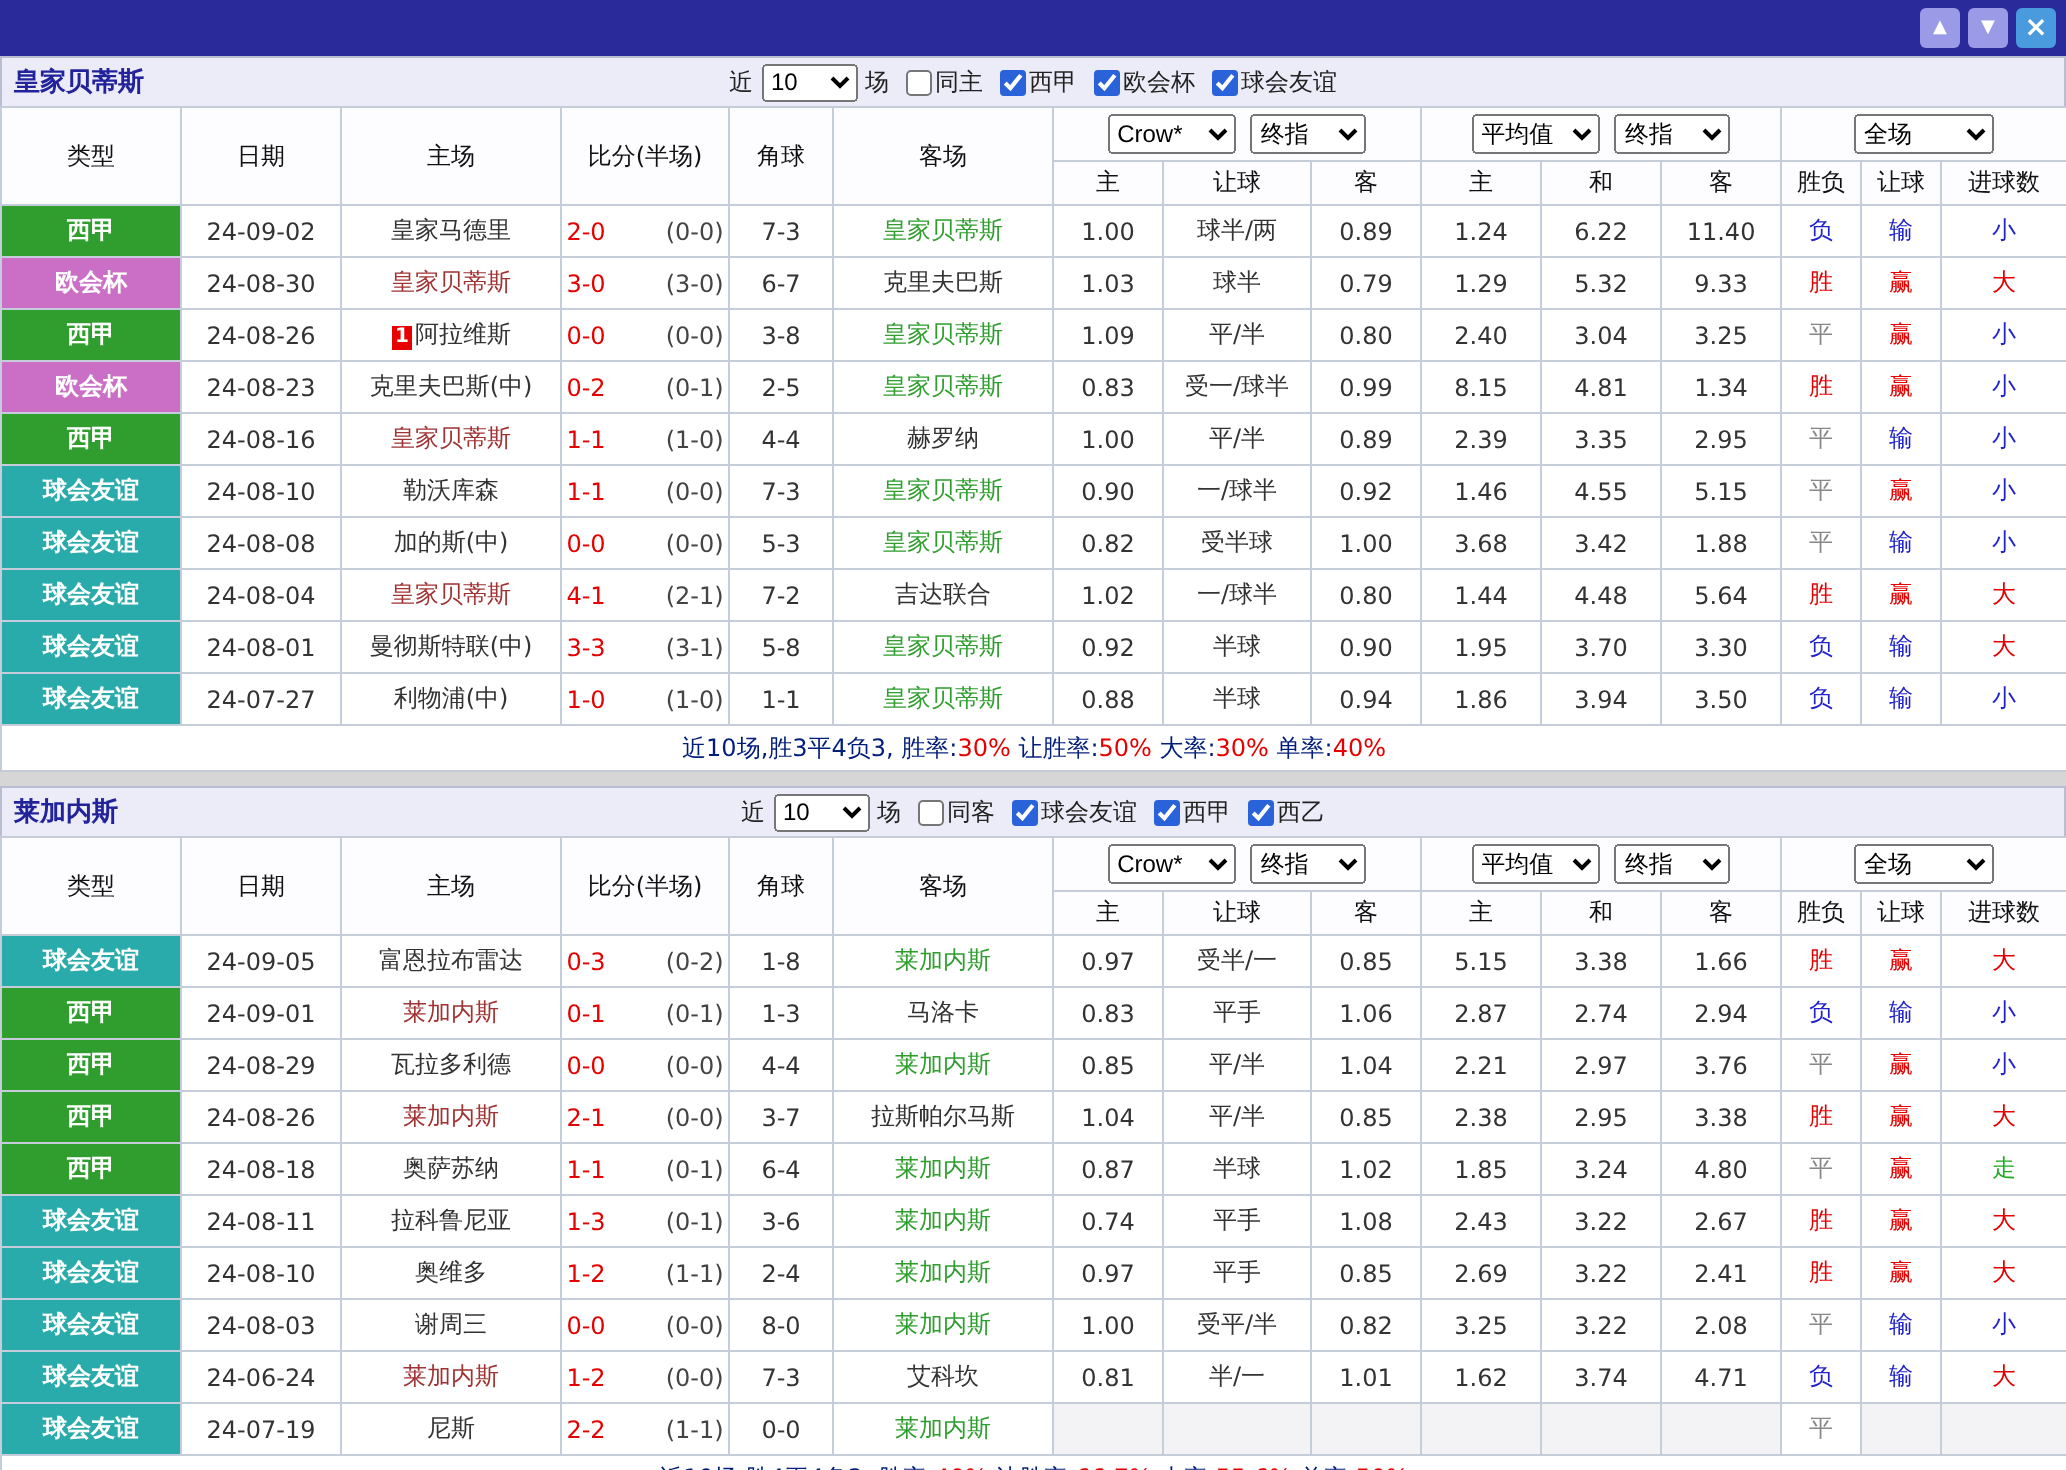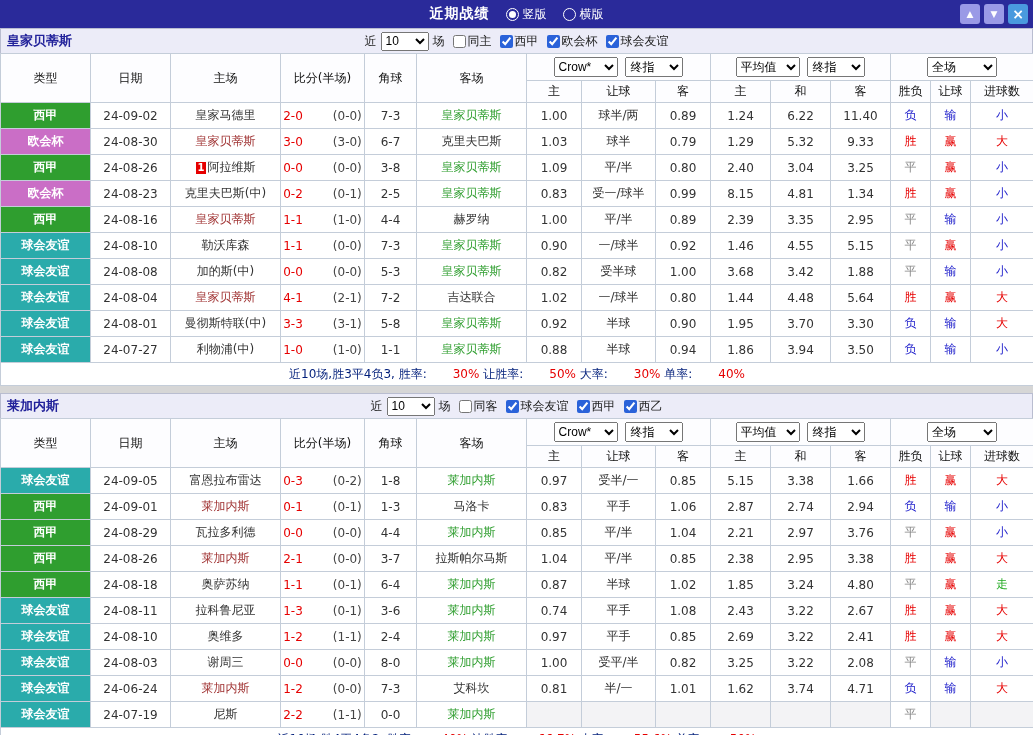--- a/index.html
+++ b/index.html
@@ -39,37 +39,26 @@
   .stage-select{width:58px;}
   .scope-select{width:70px;}
   tbody td{height:25px;font-size:12px;color:#333;background:#fff;}
   td.type{color:#fff;font-weight:bold;}
   .score{color:#e60000;}
   .half{color:#444;padding-left:30px;}
   .redcard{display:inline-block;background:#e60000;color:#fff;font-size:10px;line-height:12px;padding:0 2px;margin-right:1px;font-weight:bold;}
   td.empty{background:#f3f3f5;}
   tfoot td{height:22px;background:#fff;font-size:12px;}
   .sum-label{color:#001e7a;}
-  .sum-value{color:#e60000;margin-left:26px;}
+  .sum-value{color:#e60000;}
 </style>
 </head>
 <body>
 
 <div class="topbar">
-  <div class="topbar-group">
-    <span class="page-title">近期战绩</span>
-    <span class="radio-opt">
-      <span class="radio-dot checked"></span>
-      <span>竖版</span>
-    </span>
-    <span class="radio-opt">
-      <span class="radio-dot"></span>
-      <span>横版</span>
-    </span>
-  </div>
   <div class="win-controls">
     <span class="wbtn updown">
         <span>▲</span>
       </span>
     <span class="wbtn updown">
         <span>▼</span>
       </span>
     <span class="wbtn close">
         <span>×</span>
       </span>

